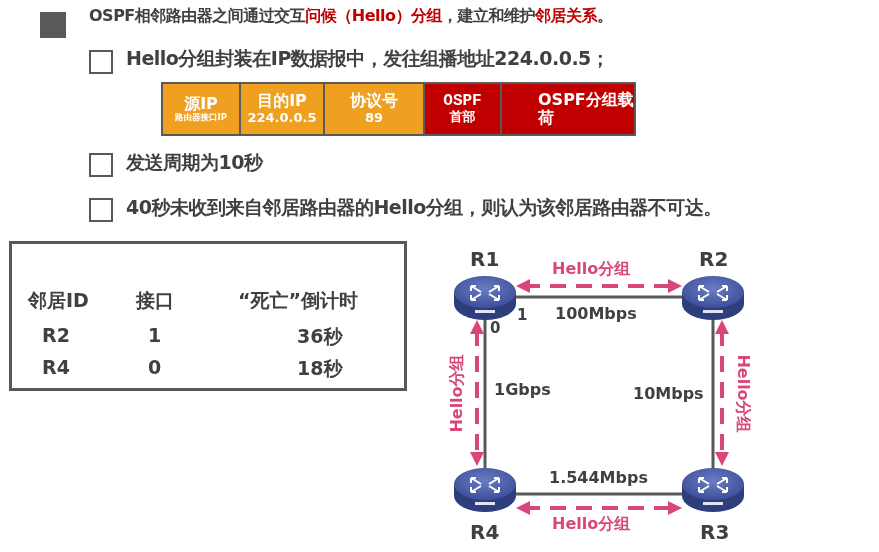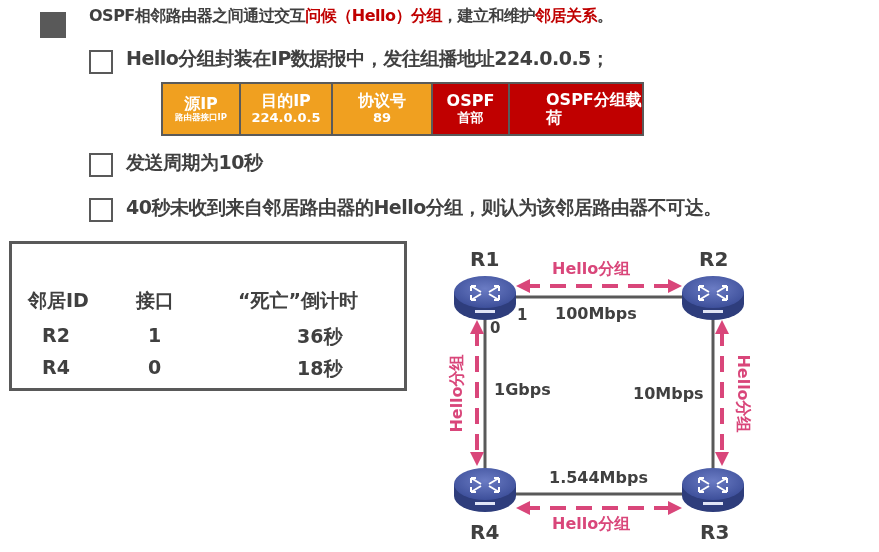--- a/index.html
+++ b/index.html
@@ -46,29 +46,29 @@
 </div>
 
 <span class="square-empty" style="left:89px; top:50px;"></span>
 <div class="l2-text" style="top:46px;">Hello分组封装在IP数据报中，发往组播地址224.0.0.5；</div>
 
 <div class="packet">
   <div class="pcell orange" style="width:78px;">
     <span class="t1">源IP</span>
     <span class="t2small">路由器接口IP</span>
   </div>
-  <div class="pcell orange" style="width:92px;text-align:center;">
+  <div class="pcell orange" style="width:84px;text-align:center;">
     <span class="t1">目的IP</span>
     <span class="t2">224.0.0.5</span>
   </div>
   <div class="pcell orange" style="width:100px;">
     <span class="t1">协议号</span>
     <span class="t2">89</span>
   </div>
-  <div class="pcell darkred" style="width:77px;">
+  <div class="pcell darkred" style="width:77px;font-family:Liberation Mono, monospace;">
     <span class="t1">OSPF</span>
     <span class="t2">首部</span>
   </div>
   <div class="pcell darkred" style="width:132px;padding-left:36px;">
     <span class="t1">OSPF分组载荷</span>
   </div>
 </div>
 
 <span class="square-empty" style="left:89px; top:153px;"></span>
 <div class="l2-text" style="top:150px;">发送周期为10秒</div>

